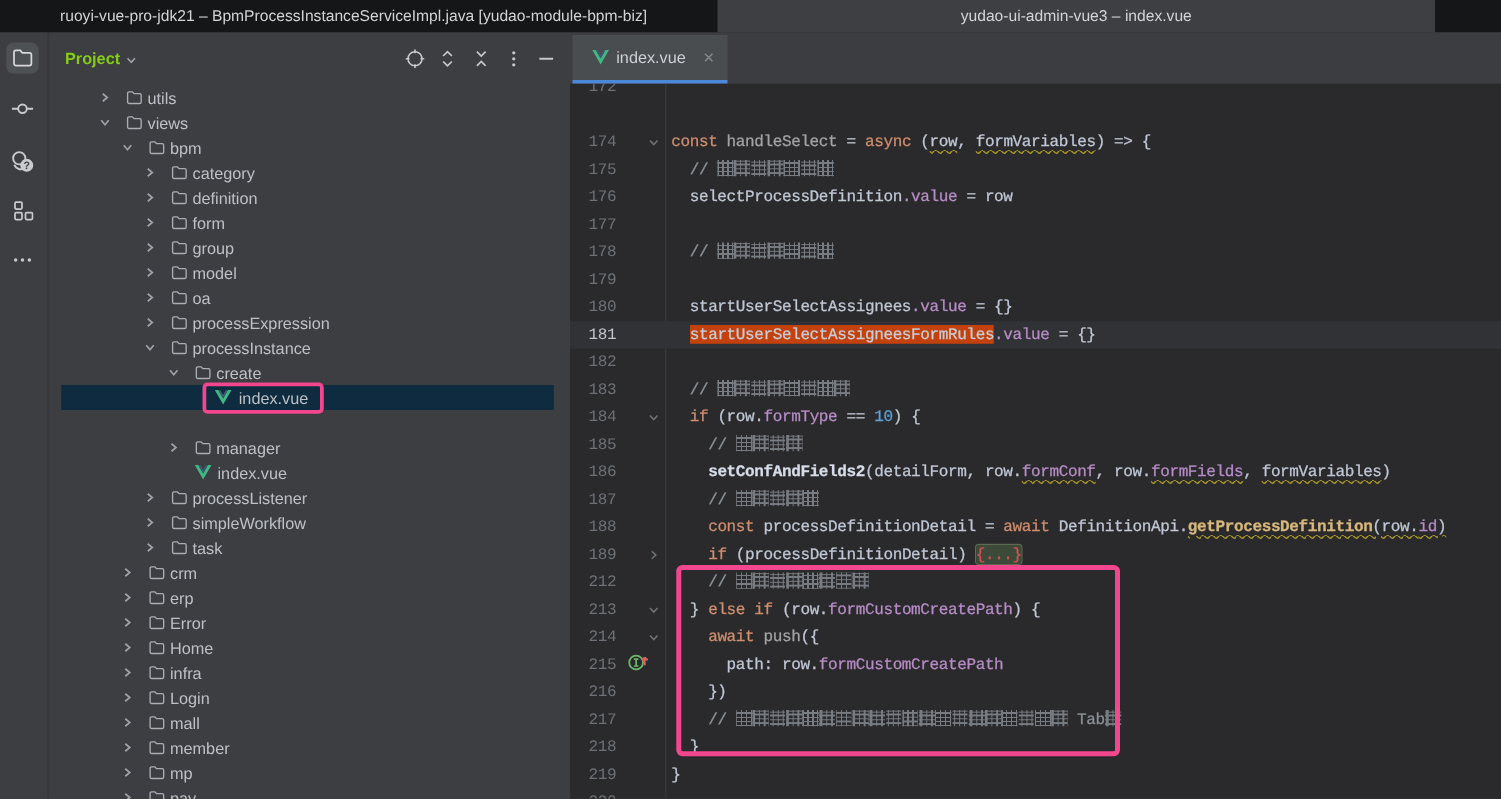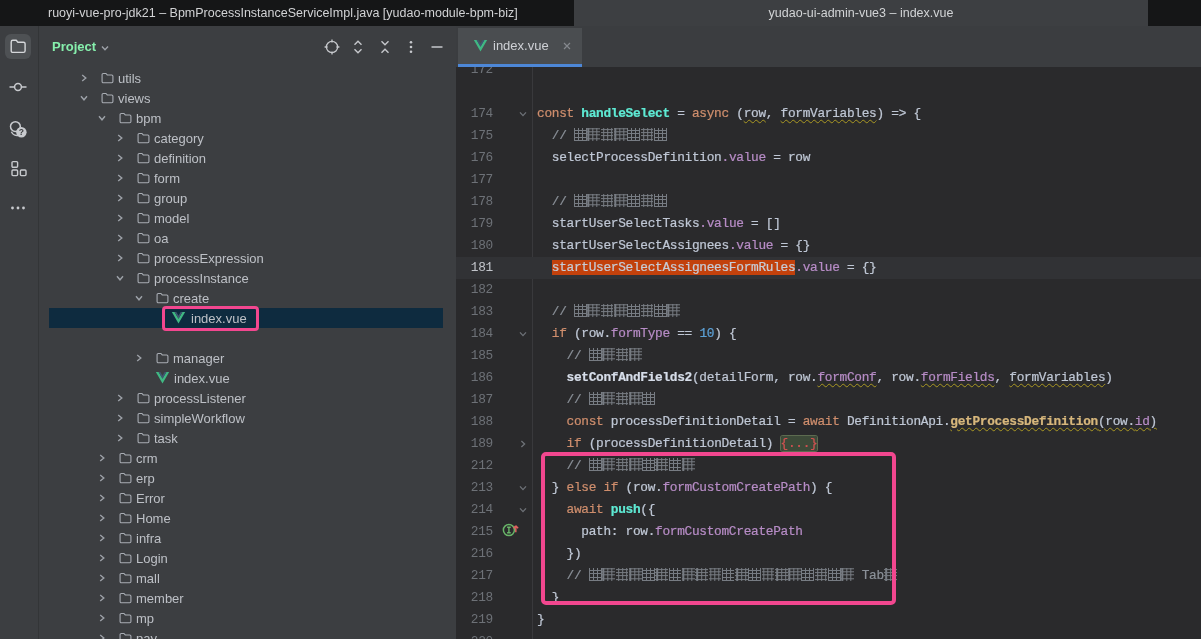--- a/index.html
+++ b/index.html
@@ -6,21 +6,21 @@
 #tbar{position:absolute;left:0;top:0;width:1201px;height:26px;background:#151617}
 #tbar .t1{position:absolute;left:48px;top:0;line-height:26px;font-size:12.5px;color:#d2d3d5}
 #tseg{position:absolute;left:574px;top:0;width:574px;height:26px;background:#3d3f42;color:#d2d4d6;font-size:12.5px;text-align:center;line-height:26px}
 
 #strip{position:absolute;left:0;top:26px;width:39px;height:613px;background:#3c3e41;border-right:1px solid #333537}
 #pbox{position:absolute;left:5px;top:8px;width:26px;height:25px;border-radius:6px;background:#4e5154}
 .sic{position:absolute;left:9px;width:18px;height:18px}
 
 #panel{position:absolute;left:40px;top:26px;width:416px;height:613px;background:#3c3e41}
 #phead{position:absolute;left:0;top:0;width:100%;height:40px}
-#phead .tt{position:absolute;left:12px;top:13px;font-size:13px;font-weight:bold;color:#86efac}
+#phead .tt{position:absolute;left:12px;top:13px;font-size:13px;font-weight:bold;color:#84cc16}
 .hic{position:absolute;top:13px;width:16px;height:16px}
 #selrow{position:absolute;left:9px;top:282px;width:394px;height:20px;background:#0e2b3f}
 .trow{position:absolute;left:0;height:20px;width:100%;font-size:13px;color:#bdc0c6}
 .tlab{position:absolute;top:2.5px}
 .chev{position:absolute;top:5px;width:10px;height:10px;fill:none;stroke:#9da1a8;stroke-width:1.4}
 .fico{width:15px;height:14px;display:block}
 .vico{width:15px;height:13px;display:block}
 #pink1{position:absolute;left:122px;top:280px;width:97px;height:25px;border:3.2px solid #f2478f;border-radius:4px;z-index:5}
 
 #tabbar{position:absolute;left:456px;top:26px;width:745px;height:41px;background:#3b3d40}
@@ -33,21 +33,21 @@
  font-family:"Liberation Mono",monospace;font-size:12.8px;letter-spacing:-.3px;-webkit-text-stroke:.22px}
 #gutline{position:absolute;left:76px;top:0;width:1px;height:572px;background:#39393c}
 .ln{position:absolute;left:0;width:745px;height:22px;line-height:22px;white-space:pre}
 .num{position:absolute;left:0;top:0;width:37px;text-align:right;color:#6d7177;-webkit-text-stroke:0}
 .numc{color:#c2c5cb}
 .caret{position:absolute;left:0;top:0;width:745px;height:22px;background:#313235}
 .fold{position:absolute;left:62px;top:6px;width:10px;height:10px;fill:none;stroke:#6e7278;stroke-width:1.3}
 .impl{position:absolute;left:46px;top:0px;width:17px;height:17px}
 .code{position:absolute;left:81px;top:0;color:#bfc7d5}
 .o{color:#cf8e6d}
-.fn{color:#5eead4;font-weight:bold}
+.fn{color:#a3a3a3;font-weight:normal}
 .fnw{color:#d7b77c;font-weight:bold;text-decoration:underline wavy 1px #a99723;text-underline-offset:2px}
 .fw{color:#d6dde9;font-weight:bold}
 .p{color:#b78cc6}
 .pw{color:#b78cc6;text-decoration:underline wavy 1px #a99723;text-underline-offset:2px}
 .nb{color:#5ca0d6}
 .c{color:#8b9199}
 .g{color:#6b9f63}
 .w{text-decoration:underline wavy 1px #a99723;text-underline-offset:2px}
 .hl{background:#c2410c;color:#c6cdd8}
 .fb{background:#3d4a39;color:#d25252;border-radius:2px;box-shadow:0 0 0 1px #5d6b50}
@@ -439,21 +439,21 @@
 <div id="ed">
 <div id="gutline"></div>
 <div class="ln" style="top:-8px"><span class="num">172</span><span class="code"></span></div>
 <div class="ln" style="top:36px"><span class="num">174</span><svg class="fold" viewBox="0 0 10 10">
         <polyline points="2,3.4 5,6.6 8,3.4"></polyline>
       </svg><span class="code"><span class="o">const </span><span class="fn">handleSelect</span> = <span class="o">async</span> (<span class="w">row</span>, <span class="w">formVariables</span>) =&gt; {</span></div>
 <div class="ln" style="top:58px"><span class="num">175</span><span class="code">  <span class="c">// </span><i class="cj c"></i><i class="cj c"></i><i class="cj c"></i><i class="cj c"></i><i class="cj c"></i><i class="cj c"></i><i class="cj c"></i></span></div>
 <div class="ln" style="top:80px"><span class="num">176</span><span class="code">  selectProcessDefinition<span class="p">.value</span> = row</span></div>
 <div class="ln" style="top:102px"><span class="num">177</span><span class="code"></span></div>
 <div class="ln" style="top:124px"><span class="num">178</span><span class="code">  <span class="c">// </span><i class="cj c"></i><i class="cj c"></i><i class="cj c"></i><i class="cj c"></i><i class="cj c"></i><i class="cj c"></i><i class="cj c"></i></span></div>
-<div class="ln" style="top:146px"><span class="num">179</span><span class="code">  startUserSelectTasks<span class="p">.value</span> = []</span></div>
+<div class="ln" style="top:146px"><span class="num">179</span></div>
 <div class="ln" style="top:168px"><span class="num">180</span><span class="code">  startUserSelectAssignees<span class="p">.value</span> = {}</span></div>
 <div class="ln" style="top:190px"><div class="caret"></div><span class="num numc">181</span><span class="code">  <span class="hl">startUserSelectAssigneesFormRules</span><span class="p">.value</span> = {}</span></div>
 <div class="ln" style="top:212px"><span class="num">182</span><span class="code"></span></div>
 <div class="ln" style="top:234px"><span class="num">183</span><span class="code">  <span class="c">// </span><i class="cj c"></i><i class="cj c"></i><i class="cj c"></i><i class="cj c"></i><i class="cj c"></i><i class="cj c"></i><i class="cj c"></i><i class="cj c"></i></span></div>
 <div class="ln" style="top:256px"><span class="num">184</span><svg class="fold" viewBox="0 0 10 10">
         <polyline points="2,3.4 5,6.6 8,3.4"></polyline>
       </svg><span class="code">  <span class="o">if</span> (row.<span class="p">formType</span> == <span class="nb">10</span>) {</span></div>
 <div class="ln" style="top:278px"><span class="num">185</span><span class="code">    <span class="c">// </span><i class="cj c"></i><i class="cj c"></i><i class="cj c"></i><i class="cj c"></i></span></div>
 <div class="ln" style="top:300px"><span class="num">186</span><span class="code">    <span class="fw">setConfAndFields2</span>(detailForm, row.<span class="pw">formConf</span>, row.<span class="pw">formFields</span>, <span class="w">formVariables</span>)</span></div>
 <div class="ln" style="top:322px"><span class="num">187</span><span class="code">    <span class="c">// </span><i class="cj c"></i><i class="cj c"></i><i class="cj c"></i><i class="cj c"></i><i class="cj c"></i></span></div>

